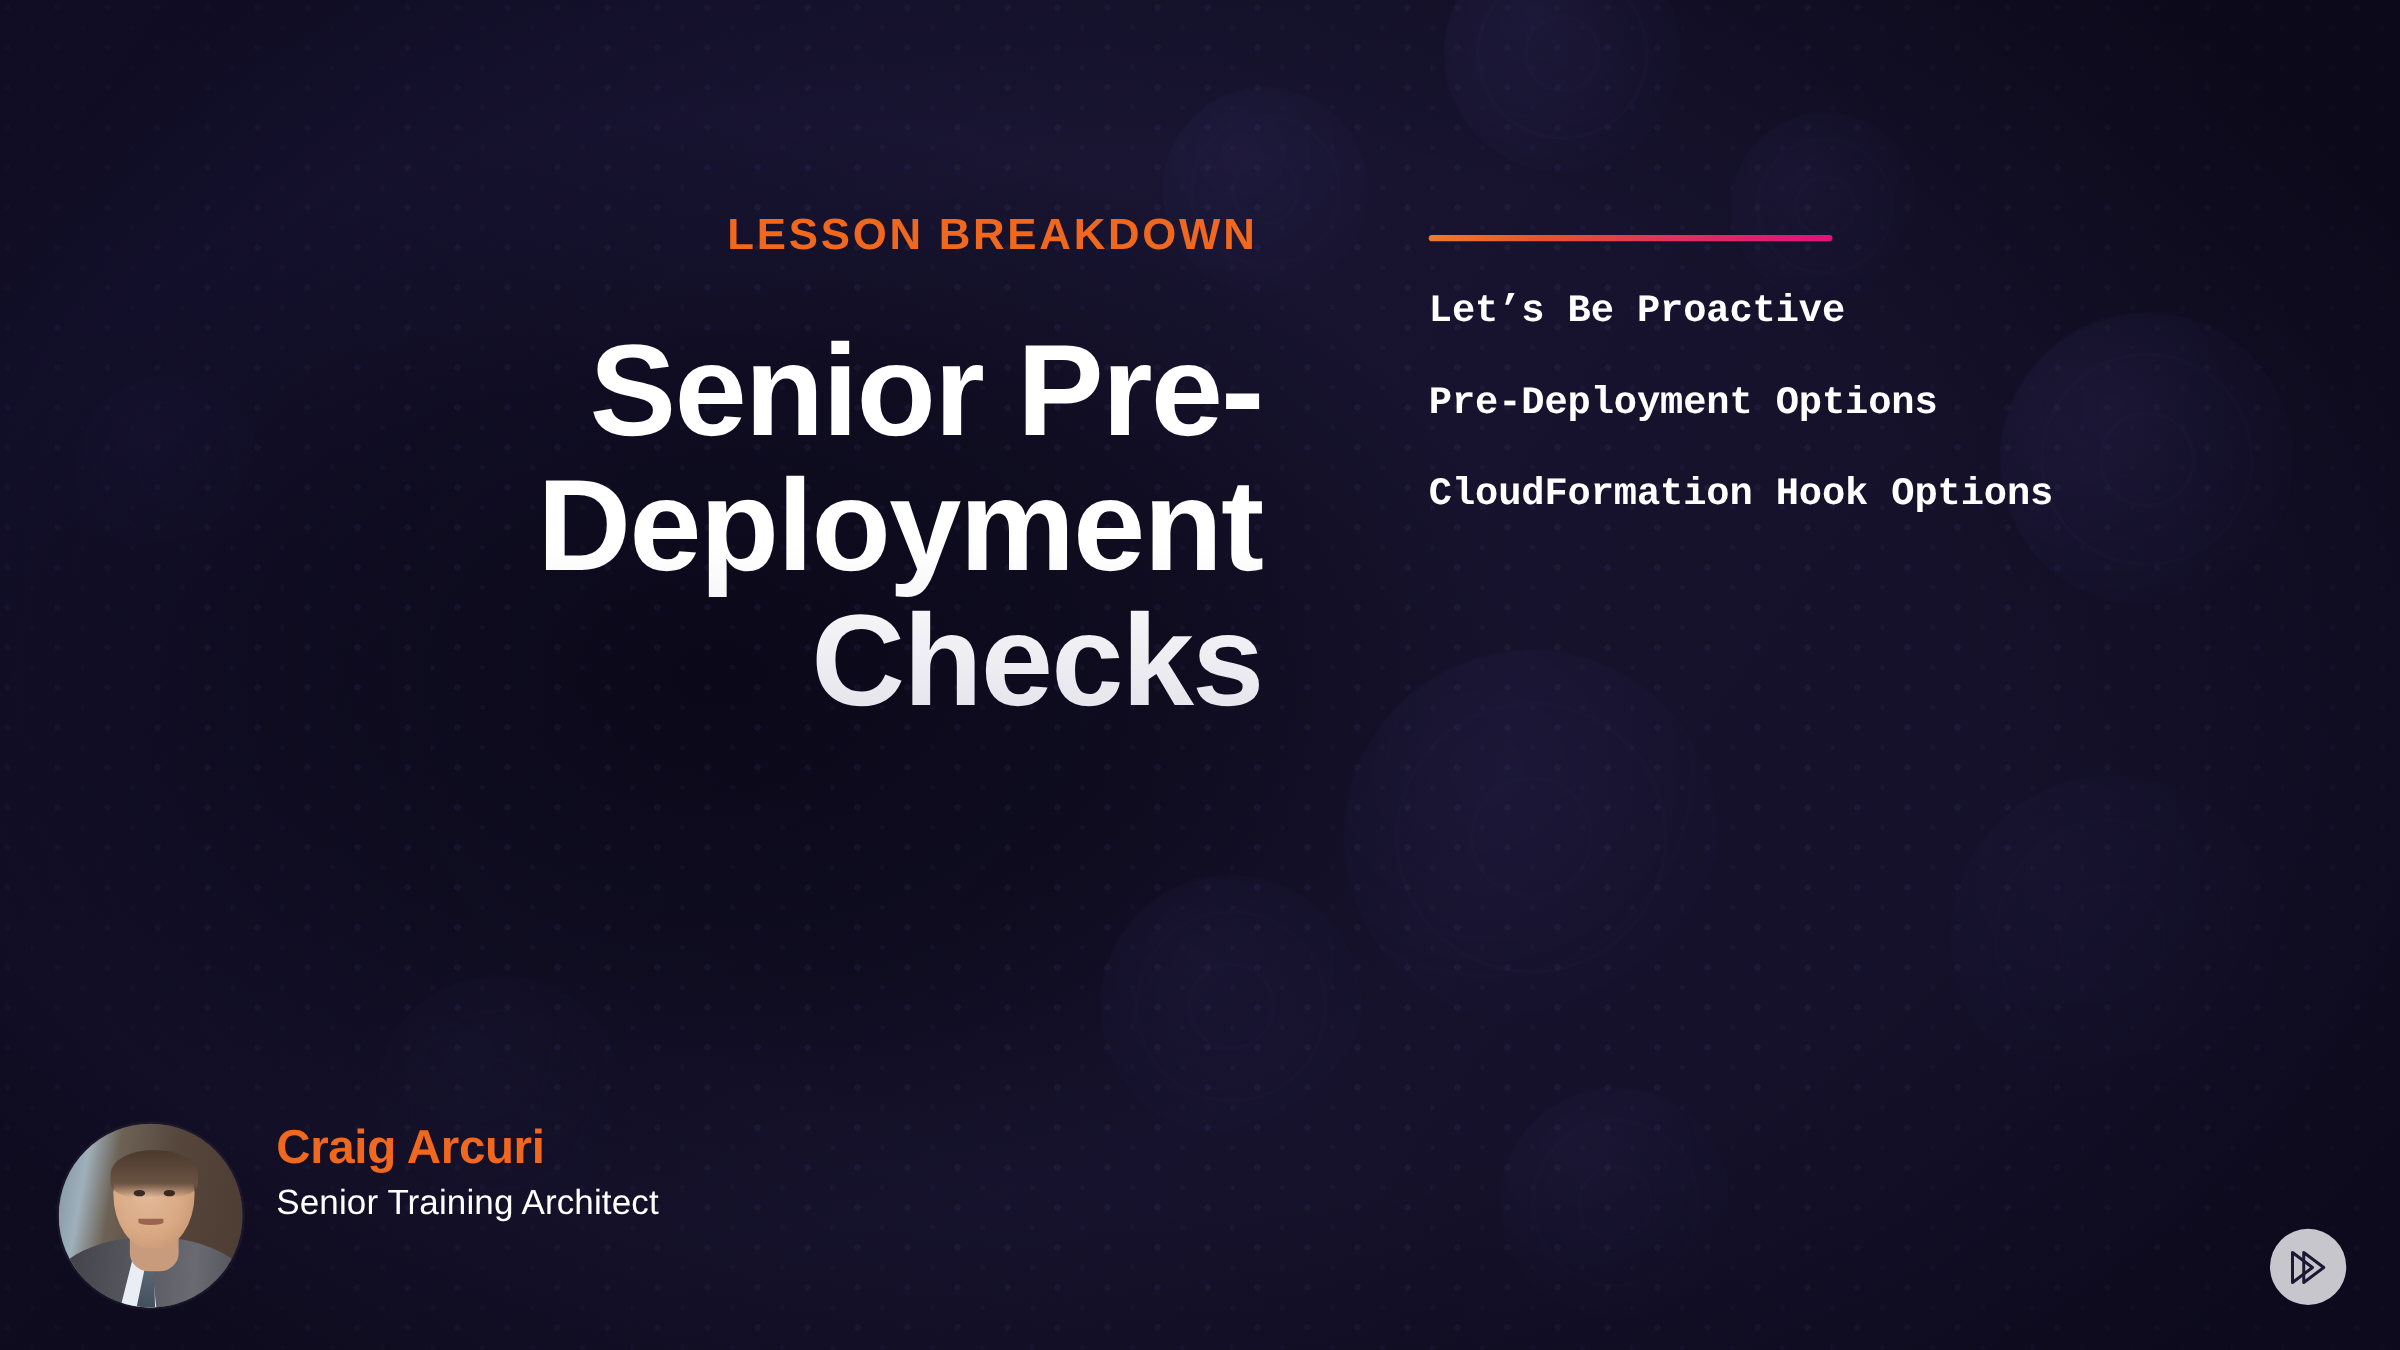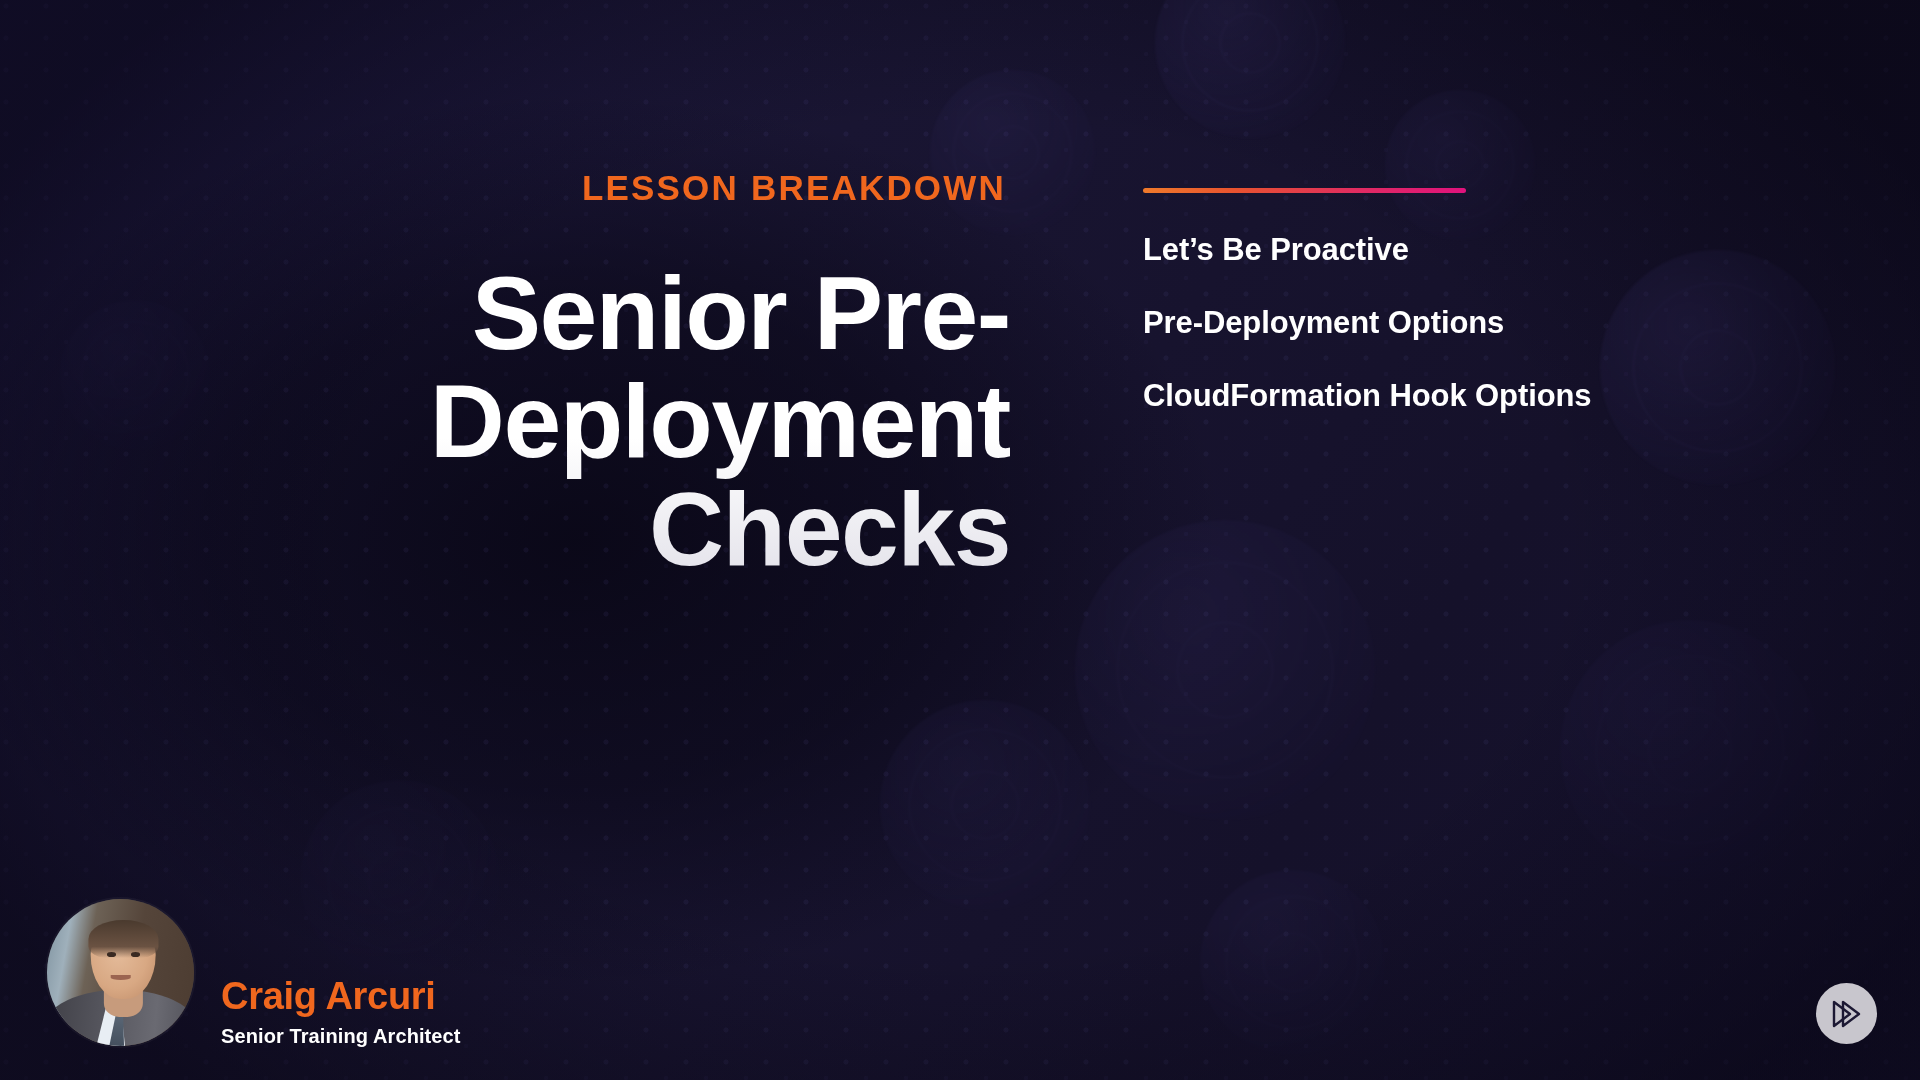--- a/index.html
+++ b/index.html
@@ -101,29 +101,30 @@
     margin-bottom:41px;
   }
   .agenda-item {
     color:#ffffff;
     font-size:31px;
     font-weight:bold;
     letter-spacing:-0.1px;
     line-height:1;
     margin-bottom:42px;
     white-space:nowrap;
+    font-family:Liberation Mono, monospace;
   }
   .agenda-item:last-child { margin-bottom:4px; }
 
   
   .presenter {
     position:absolute;
     left:47px; bottom:34px;
     display:flex;
-    align-items:flex-end;
+    align-items:flex-start;
     gap:27px;
   }
   .avatar {
     width:147px; height:147px;
     border-radius:50%;
     overflow:hidden;
     position:relative;
     flex:none;
     background:#3b3a42;
     box-shadow:0 0 0 2px rgba(255,255,255,0.04);
@@ -194,22 +195,22 @@
   .presenter-text { display:flex; flex-direction:column; gap:11px; }
   .presenter-name {
     color:#f0671e;
     font-size:38px;
     font-weight:bold;
     letter-spacing:-0.3px;
     line-height:1;
   }
   .presenter-role {
     color:#ffffff;
-    font-size:20px;
-    font-weight:bold;
+    font-size:28px;
+    font-weight:normal;
     letter-spacing:0.1px;
     line-height:1;
   }
 
   
   .brand-mark {
     position:absolute;
     right:43px; bottom:36px;
     width:61px; height:61px;
     border-radius:50%;

